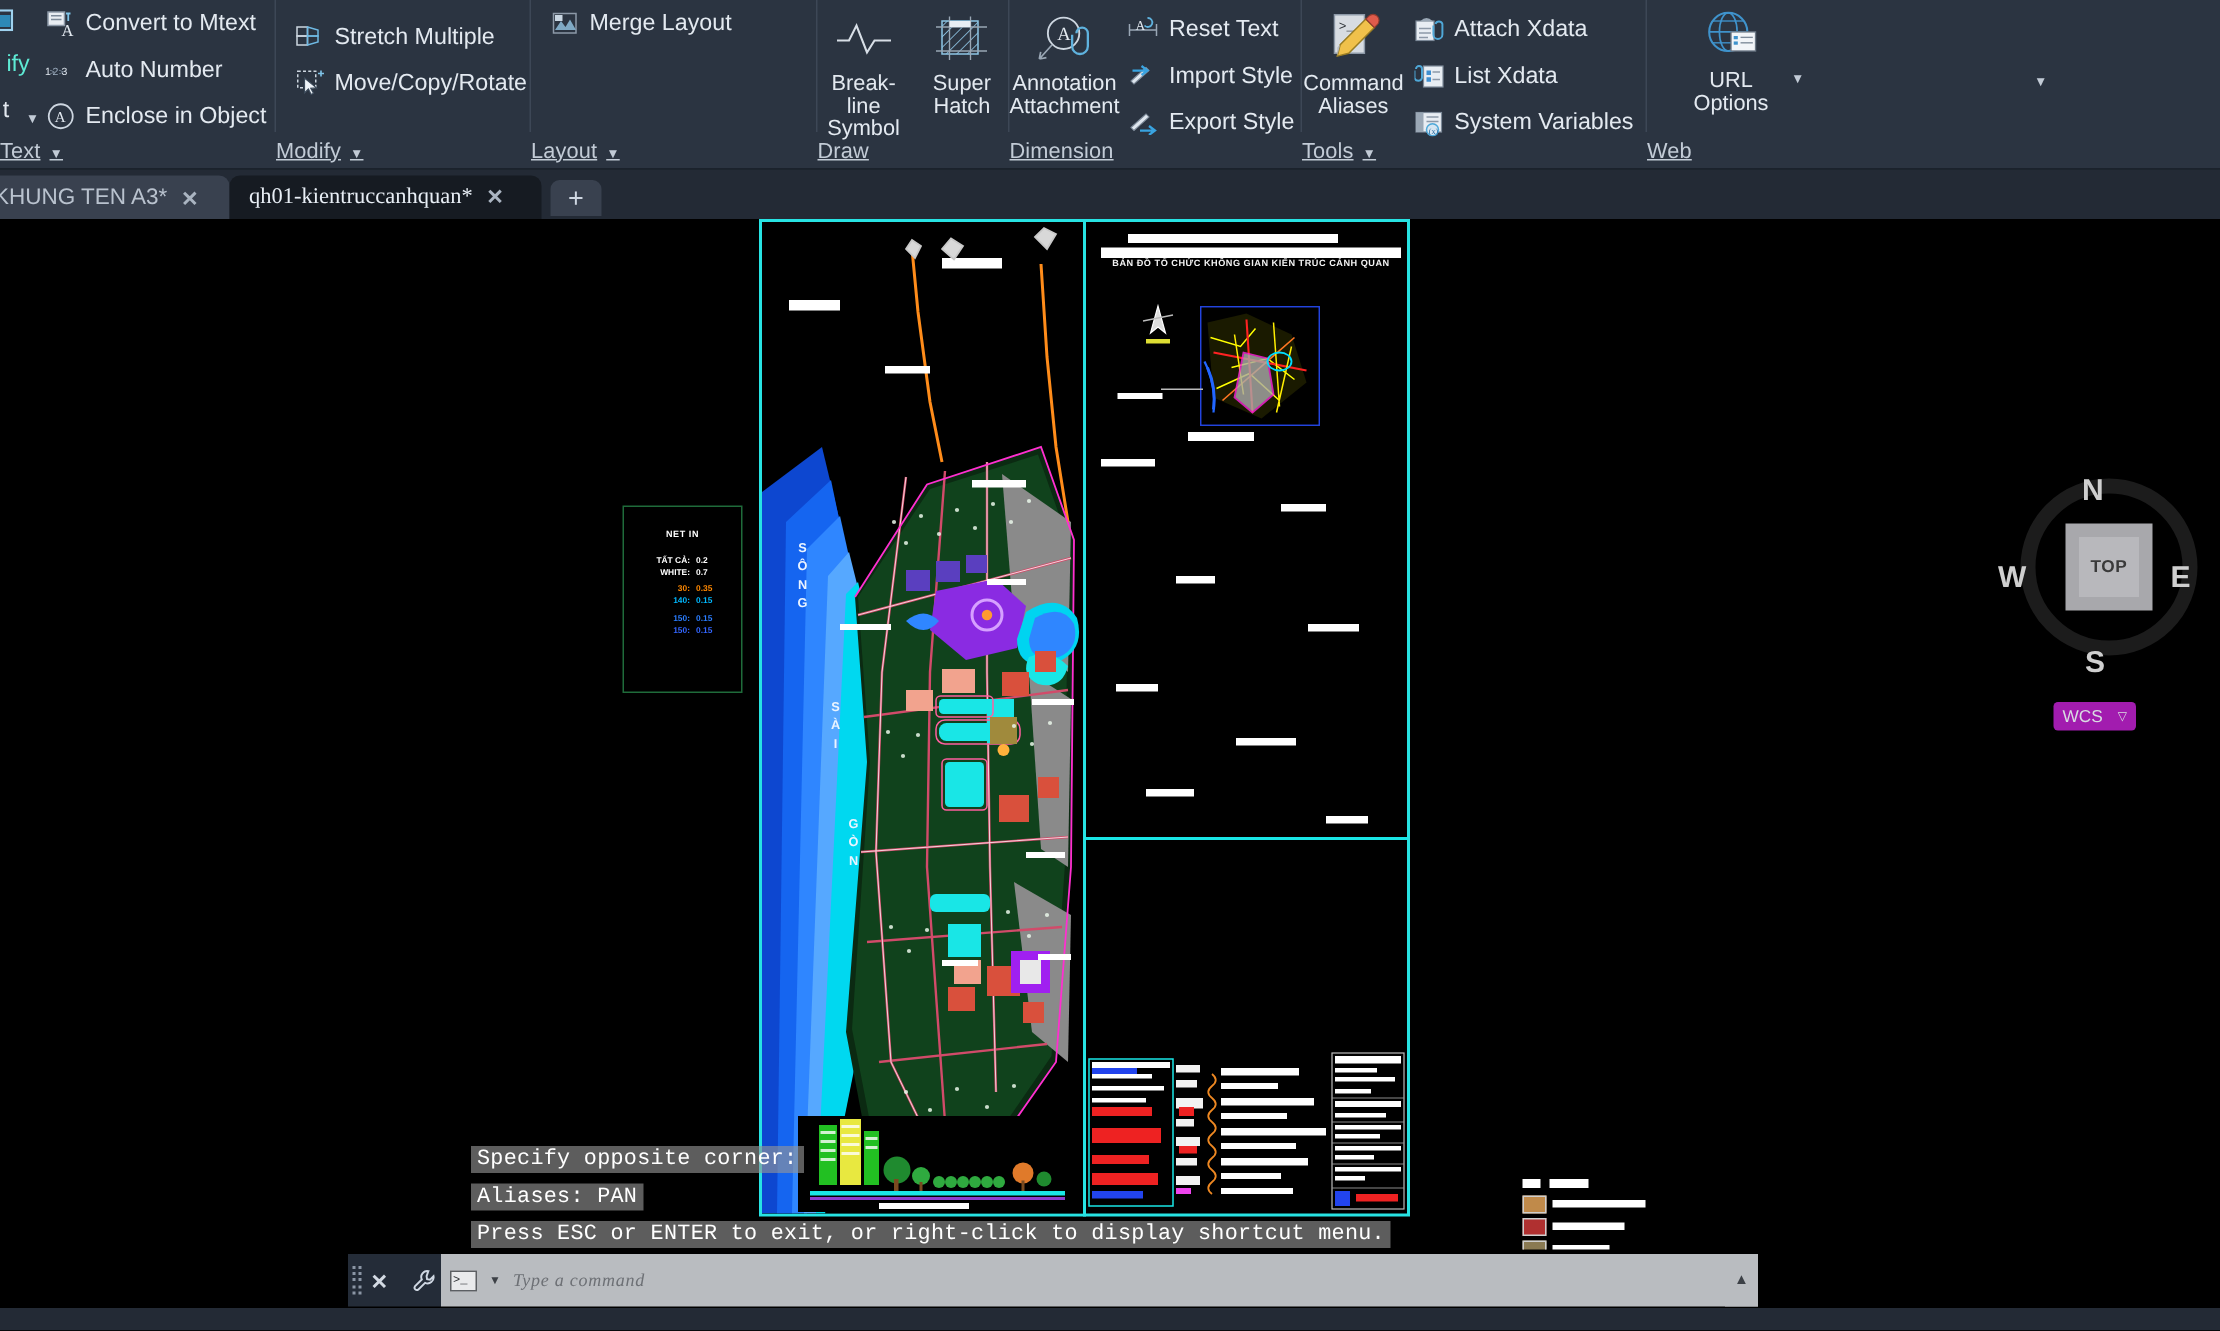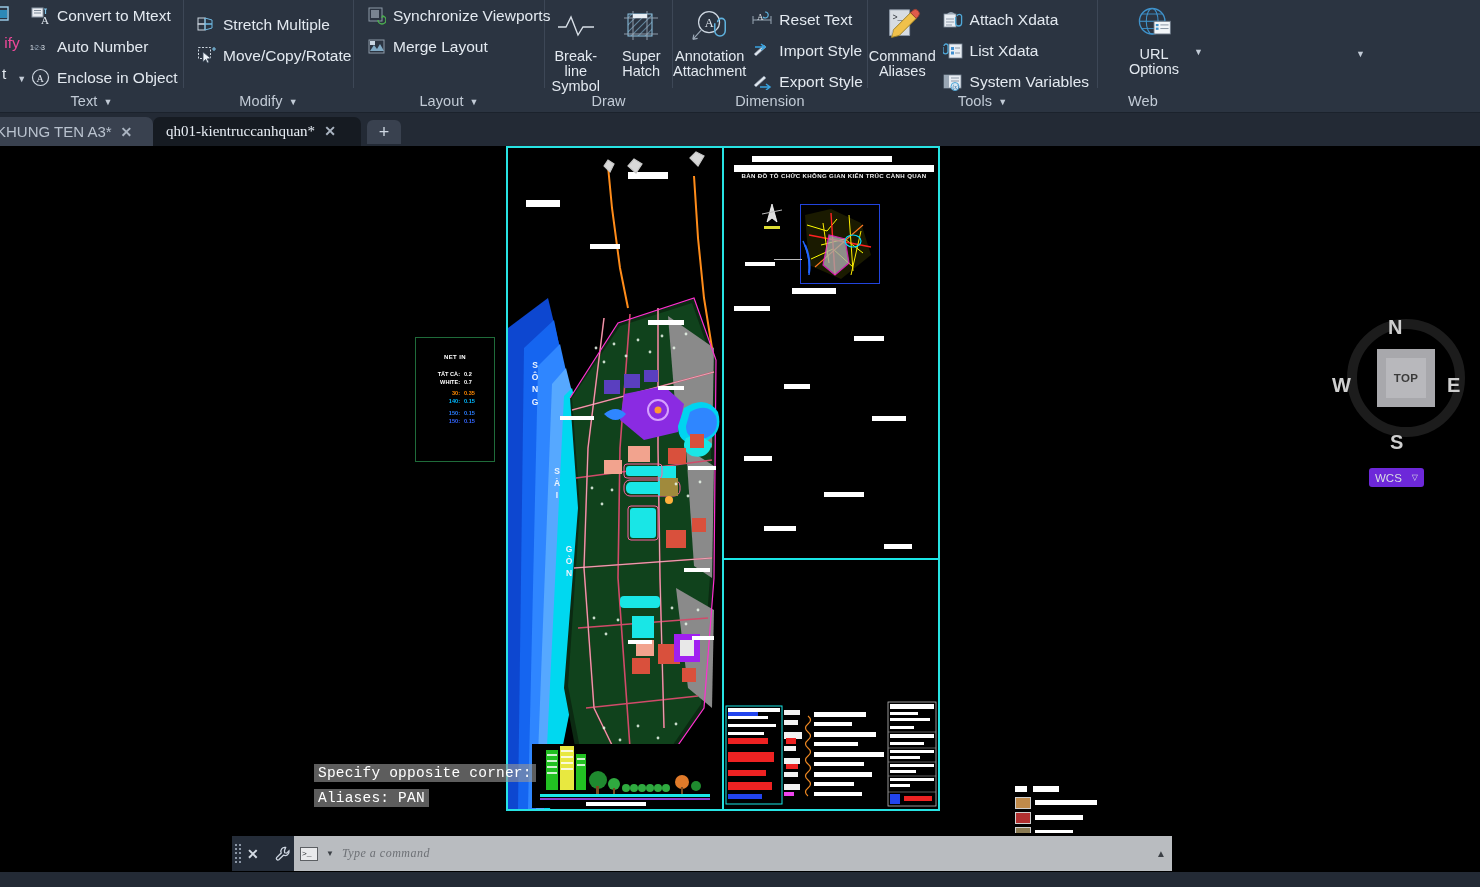--- a/index.html
+++ b/index.html
@@ -15,22 +15,22 @@
   .ribbon {
     position: absolute; left:0; top:0; width:1480px; height:113px;
     background:#2b3441;
     border-bottom:1px solid #1b222c;
   }
   .ribbon-body { position:absolute; left:0; top:0; width:1480px; height:88px; display:flex; }
   .panel { position:relative; height:88px; display:flex; align-items:flex-start;
            border-right:1px solid #3d4756; }
   .panel-title {
     position:absolute; left:0; bottom:-25px; width:100%; height:25px;
-    display:flex; align-items:center; justify-content:center;
-    color:#c2cbd6; font-size:14.5px; letter-spacing:.1px;
+    display:flex; align-items:center; justify-content:flex-start;
+    color:#c2cbd6; font-size:14.5px; letter-spacing:.1px;text-decoration:underline;
   }
   .panel-title .caret { margin-left:6px; font-size:9px; color:#c2cbd6; position:relative; top:1px; }
 
   .stack { display:flex; flex-direction:column; justify-content:flex-start; padding-top:0px; }
   .item {
     display:flex; align-items:center; gap:7px; height:31px; padding:0 8px 0 6px;
     color:#e3e9f0; font-size:15.5px; white-space:nowrap; cursor:default;
   }
   .item .ico { width:20px; height:20px; flex:0 0 20px; display:flex; align-items:center; justify-content:center; }
   .big {
@@ -104,21 +104,21 @@
   .vc-cube .inner {
     width:40px; height:40px; background:#b8b8bc; display:flex; align-items:center; justify-content:center;
     color:#3a3a3a; font-size:11.5px; font-weight:bold; letter-spacing:.4px;
   }
   .vc-n, .vc-s, .vc-e, .vc-w { position:absolute; color:#cfcfcf; font-size:20px; font-weight:bold; }
   .vc-n { left:51px; top:7px; }
   .vc-s { left:53px; top:122px; }
   .vc-e { left:110px; top:65px; }
   .vc-w { left:-5px; top:65px; }
   .wcs {
-    position:absolute; left:1369px; top:322px; width:55px; height:19px; background:#6d28d9;
+    position:absolute; left:1369px; top:322px; width:55px; height:19px; background:#a21caf;
     border-radius:3px; display:flex; align-items:center; justify-content:center; gap:10px;
     color:#d9dde2; font-size:11.5px;
   }
   .wcs .cv { font-size:8px; }
 
   
   .histline {
     position:absolute; background:rgba(150,150,150,.62); color:#fff;
     font-family:"Liberation Mono", monospace; font-size:14.5px; letter-spacing:.2px;
     padding:1px 4px; white-space:nowrap;
@@ -165,21 +165,21 @@
 
       <div class="panel" style="width:184px; padding-left:0;">
 
         <div class="stack" style="width:26px; align-items:center; padding-top:1px;">
           <div class="ico" style="width:24px;height:26px;display:flex;align-items:center;justify-content:flex-start;">
             <svg width="22" height="20" viewBox="0 0 22 20">
                 <rect x="-8" y="3" width="16" height="13" fill="none" stroke="#9fd2ef" stroke-width="1.4"></rect>
                 <rect x="-5" y="6" width="12" height="8" fill="#2e9fd4" opacity=".8"></rect>
               </svg>
           </div>
-          <div class="item" style="padding:0; height:31px; color:#ec4899; font-size:15.5px;text-align:right;">ify</div>
+          <div class="item" style="padding:0; height:31px; color:#5eead4; font-size:15.5px;text-align:right;">ify</div>
           <div class="item" style="padding:0; height:31px;">t
             <span style="font-size:9px; position:relative; top:5px; left:4px; color:#c2cbd6;">▼</span>
           </div>
         </div>
 
         <div class="stack" style="padding-top:0;">
           <div class="item">
             <span class="ico">
               <svg width="19" height="18" viewBox="0 0 19 18">
                 <rect x="1" y="1" width="11" height="9" fill="#e9edf2" stroke="#8d99a8" stroke-width="1"></rect>
@@ -244,31 +244,20 @@
           </div>
         </div>
         <div class="panel-title">
           <span>Modify</span>
           <span class="caret">▼</span>
         </div>
       </div>
 
       <div class="panel" style="width:191px;">
         <div class="stack" style="padding-left:6px;">
-          <div class="item">
-            <span class="ico">
-              <svg width="19" height="19" viewBox="0 0 19 19">
-                  <rect x="2" y="2" width="13" height="13" fill="none" stroke="#8d99a8" stroke-width="1"></rect>
-                  <rect x="4" y="4" width="8" height="8" fill="#b9c6d4" opacity=".55"></rect>
-                  <path d="M11 14 a4 4 0 1 0 4-4" fill="none" stroke="#4caf50" stroke-width="1.5"></path>
-                  <path d="M15.5 9 l1 2.6 l-2.6 .4 z" fill="#4caf50"></path>
-                </svg>
-            </span>
-            <span>Synchronize Viewports</span>
-          </div>
           <div class="item">
             <span class="ico">
               <svg width="19" height="19" viewBox="0 0 19 19">
                   <rect x="2" y="3" width="15" height="13" fill="none" stroke="#8d99a8" stroke-width="1"></rect>
                   <path d="M3 14 l4-6 l3 4 l3-5 l4 7 z" fill="#7fa9c4"></path>
                   <rect x="3" y="4" width="5" height="4" fill="#c9d6e2"></rect>
                 </svg>
             </span>
             <span>Merge Layout</span>
           </div>
@@ -853,20 +842,21 @@
         <div class="inner">TOP</div>
       </div>
     </div>
     <div class="wcs">
       <span>WCS</span>
       <span class="cv">▽</span>
     </div>
 
     <div class="histline" style="left:314px; top:618px;">Specify opposite corner:</div>
     <div class="histline" style="left:314px; top:643px;">Aliases: PAN</div>
+    <div class="histline" style="left:314px; top:668px;">Press ESC or ENTER to exit, or right-click to display shortcut menu.</div>
 
     <svg class="cursor" style="left:2px; top:682px;" width="34" height="34" viewBox="0 0 34 34">
       <line x1="0" y1="22" x2="10" y2="22" stroke="#d9dde2" stroke-width="1.6"></line>
       <line x1="6" y1="12" x2="22" y2="28" stroke="#d9dde2" stroke-width="1.6"></line>
       <line x1="22" y1="12" x2="6" y2="28" stroke="#d9dde2" stroke-width="1.6"></line>
     </svg>
 
   </div>
 
   <div class="cmdbar">

